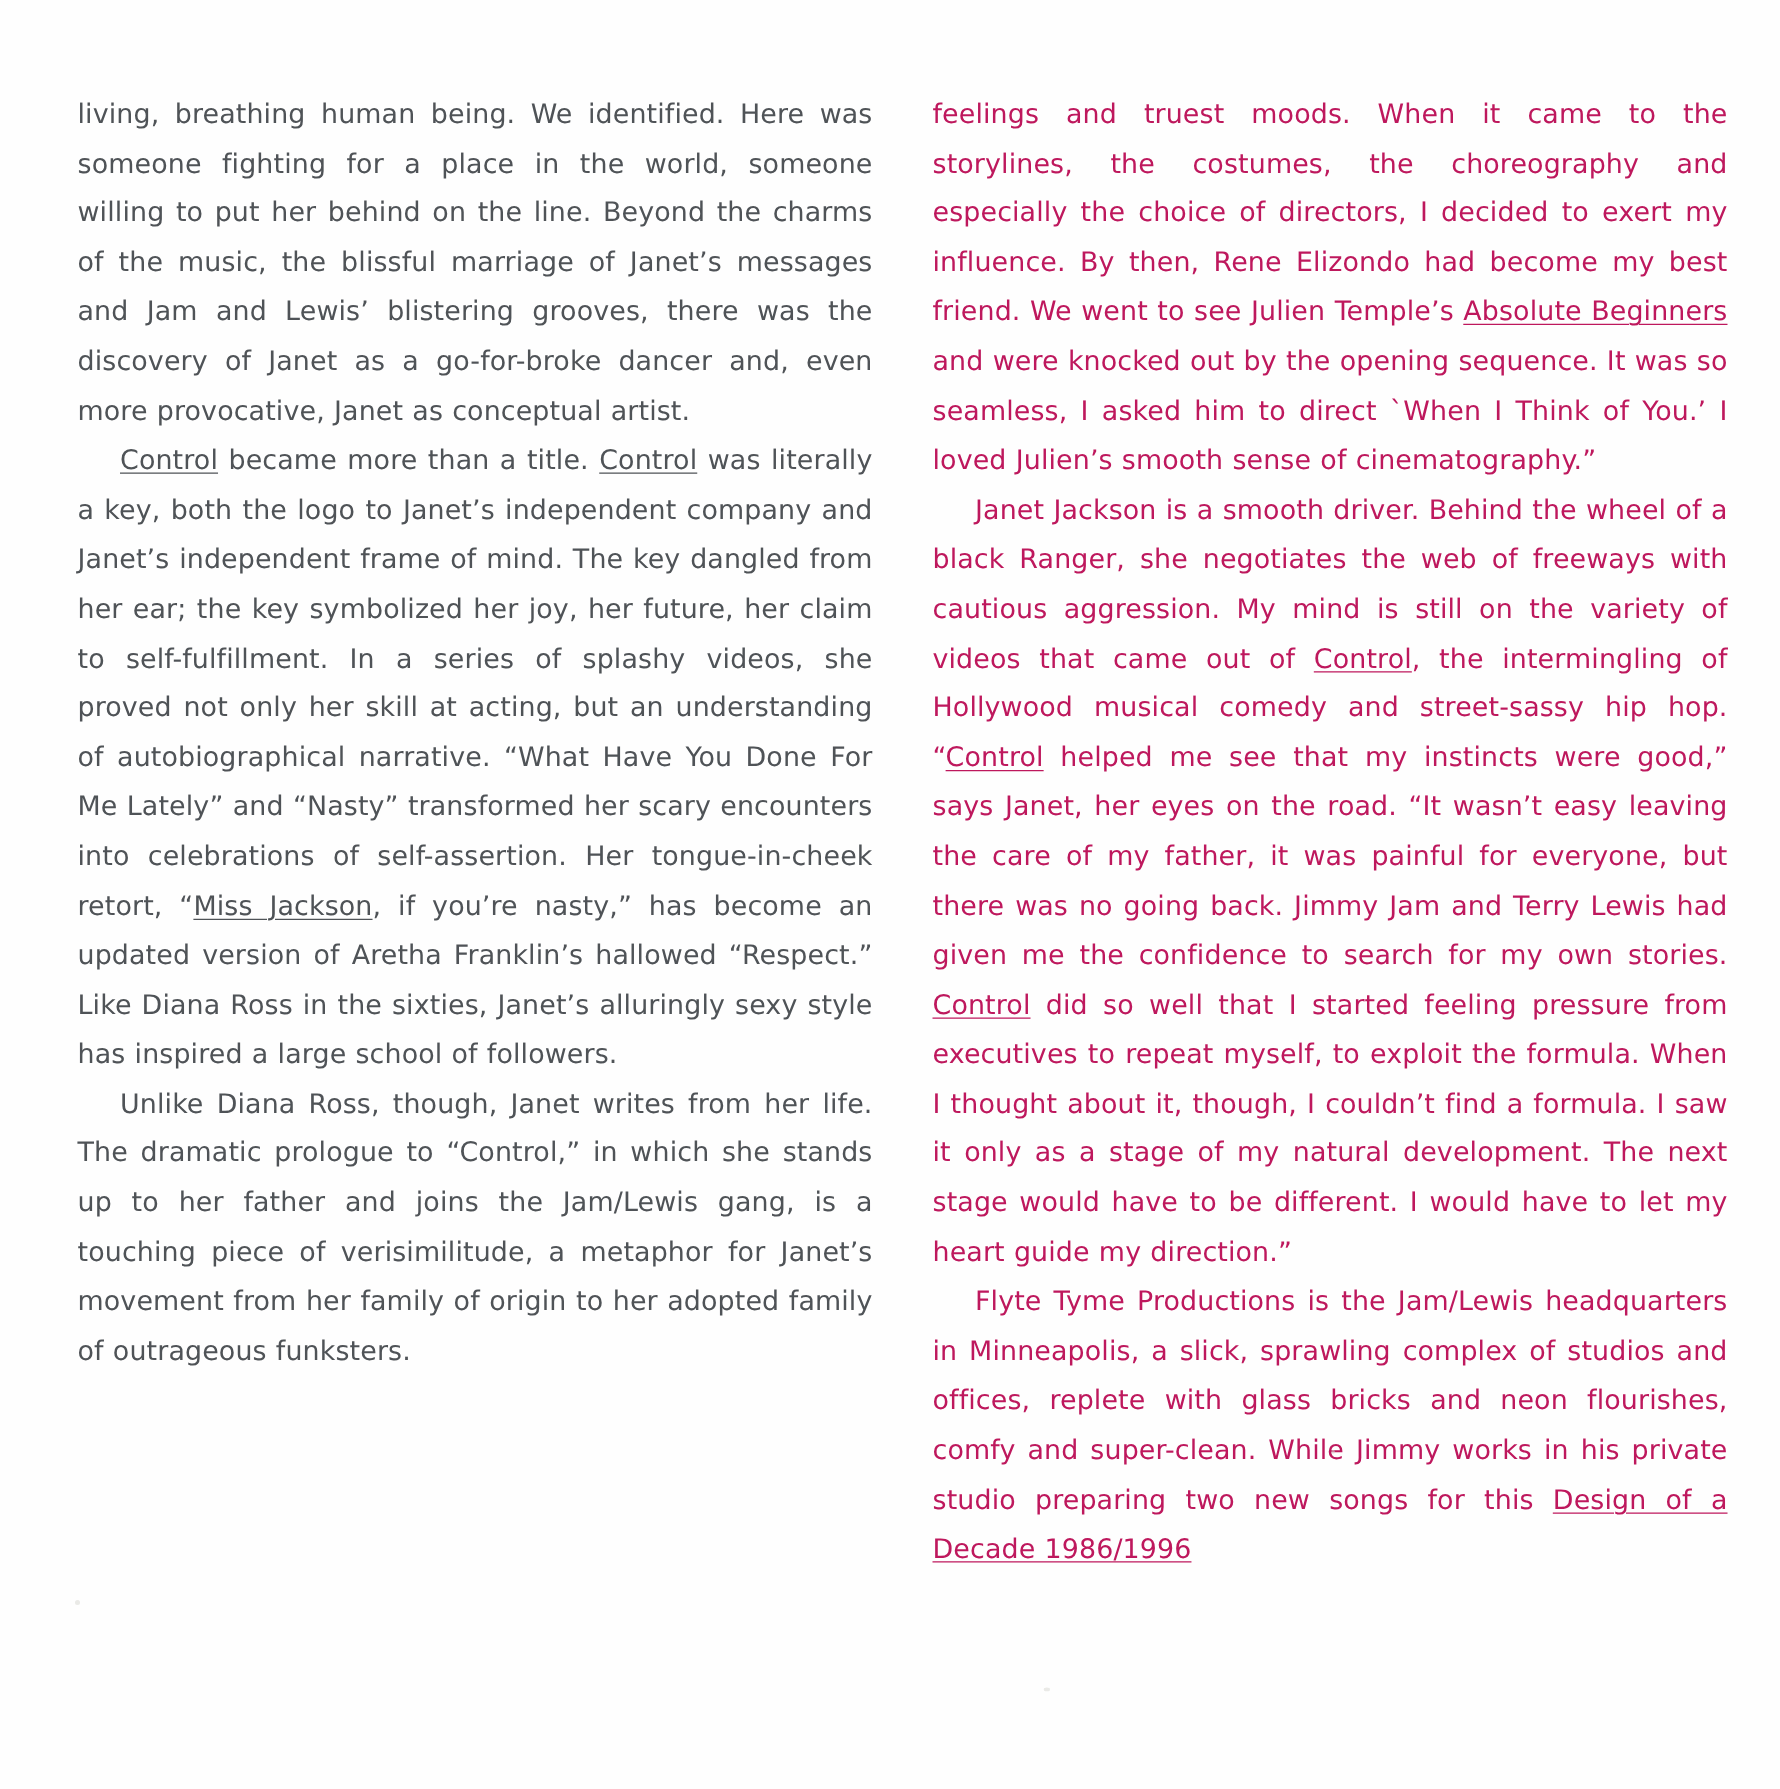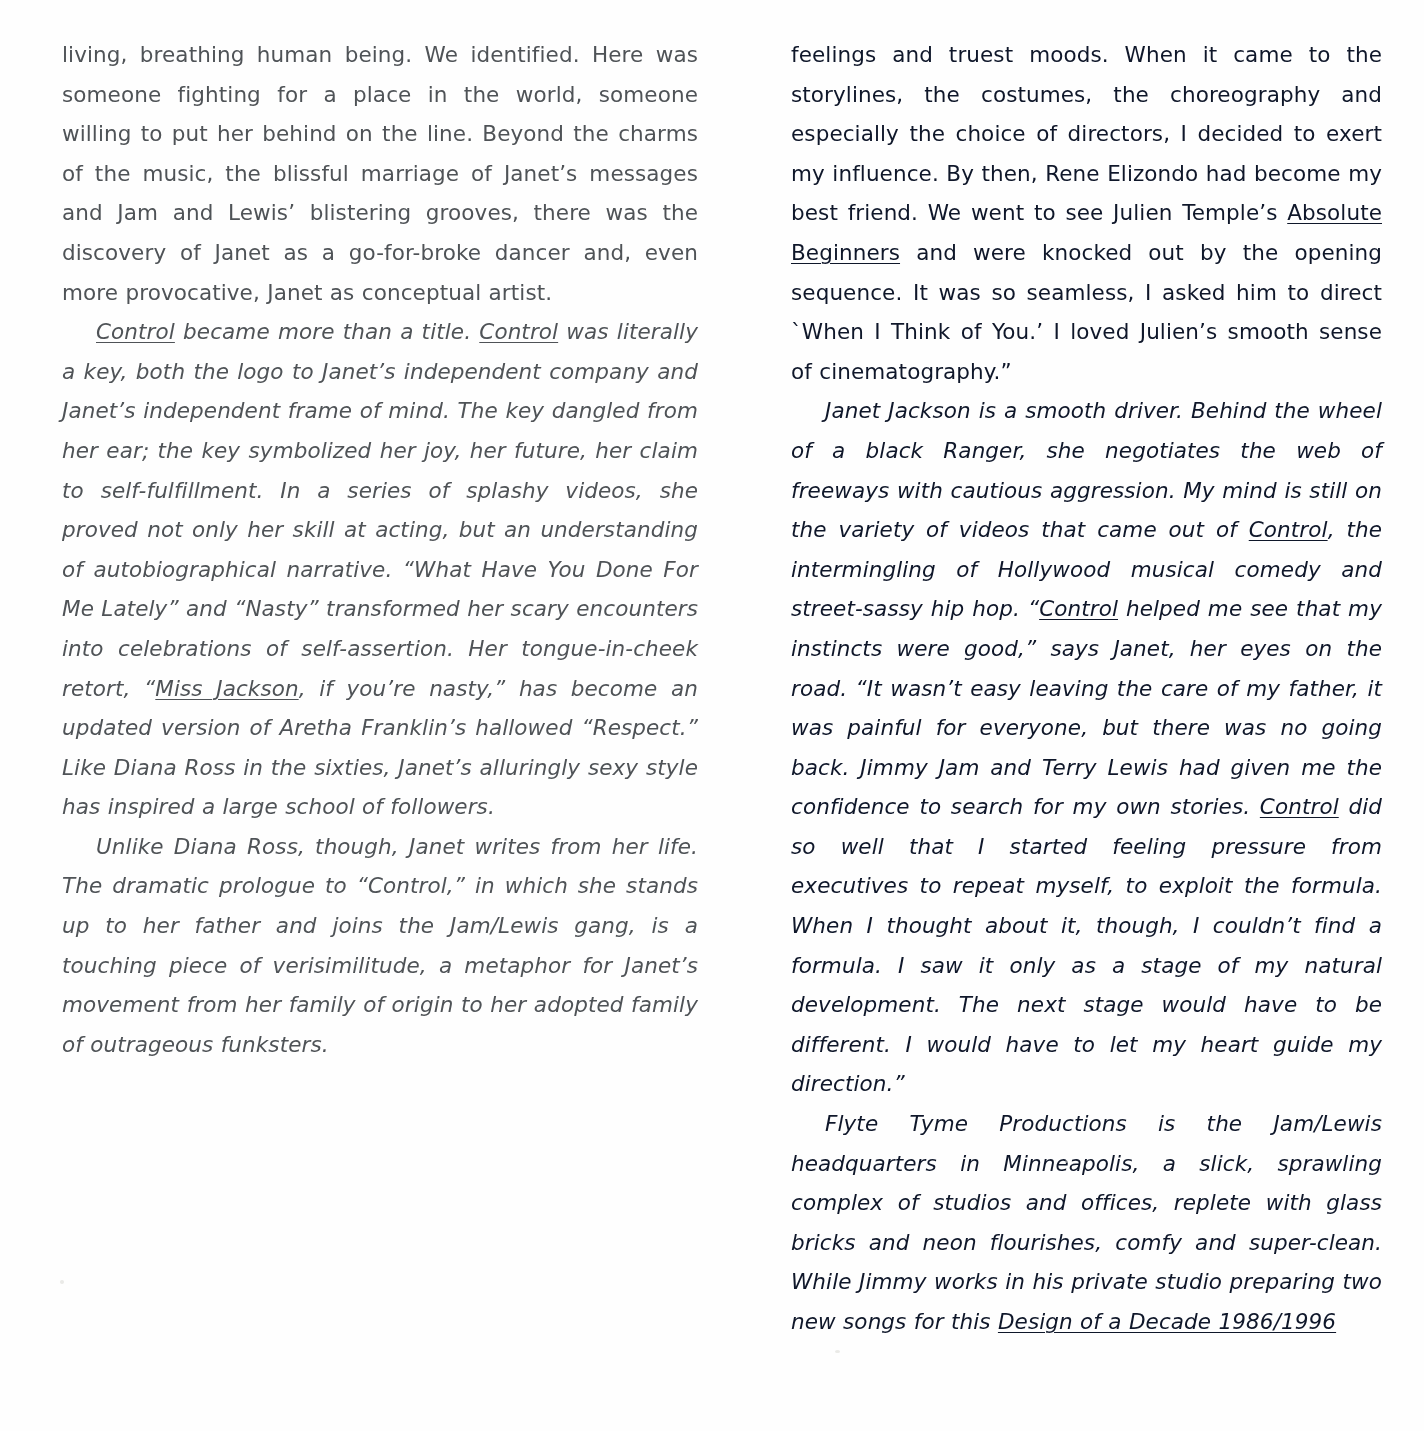--- a/index.html
+++ b/index.html
@@ -12,21 +12,21 @@
     height: 1431px;
     font-family: "DejaVu Sans", sans-serif;
     color: #4a4f53;
     overflow: hidden;
   }
   .page {
     position: relative;
     width: 1424px;
     height: 1431px;
     box-sizing: border-box;
-    padding: 35px 46px 40px 62px;
+    padding: 72px 46px 40px 62px;
     background: #fefefe;
   }
   .columns {
     display: flex;
     gap: 48px;
     height: 100%;
   }
   .col {
     width: 636px;
     flex: 0 0 636px;
@@ -36,30 +36,28 @@
     font-size: 21.5px;
     line-height: 39.6px;
     text-align: justify;
     text-justify: inter-word;
     color: #4f5357;
     letter-spacing: 0.1px;
     word-spacing: 0.4px;
   }
   p.indent {
     text-indent: 34px;
-    font-style: italic;
   }
   u, .u {
     text-decoration: underline;
     text-underline-offset: 3px;
     text-decoration-thickness: 1px;
   }
   .col-right p {
-    color: #0f172a;
-    margin-left: 45px;
+    color: #be185d;
   }
   
   .speckle {
     position: absolute;
     background: #d8d8d4;
     border-radius: 50%;
     opacity: .55;
   }
 </style>
 </head>

